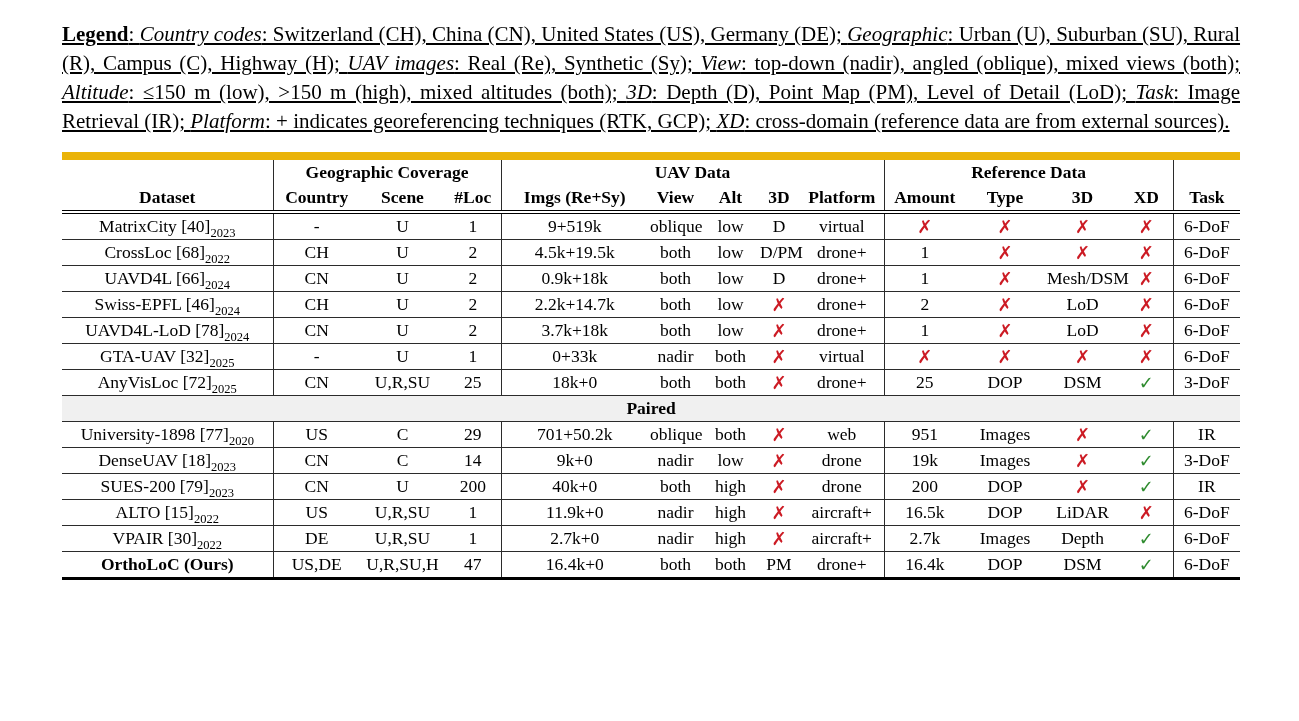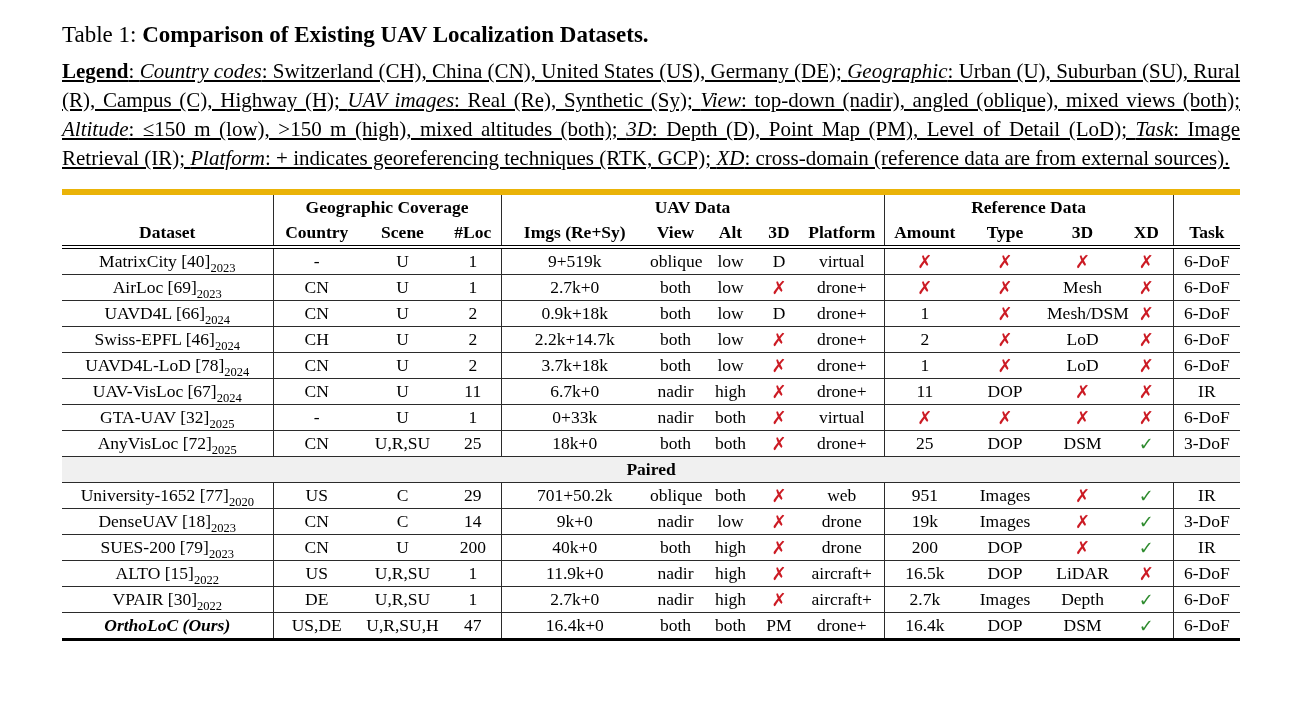--- a/index.html
+++ b/index.html
@@ -21,50 +21,49 @@
     text-align: justify;
     text-decoration: underline;
   }
   .legend .seg-i { font-style: italic; }
   .legend .seg-b { font-weight: bold; }
 
   table.ds {
     width: 1178px;
     table-layout: fixed;
     border-collapse: collapse;
-    border-top: 6px solid #eab308;
+    border-top: 8px solid #eab308;
     border-bottom: 3px solid #000;
     font-size: 17.5px;
   }
   table.ds th, table.ds td {
     padding: 1px 2px;
     text-align: center;
     white-space: nowrap;
     height: 23px;
     font-weight: normal;
   }
   table.ds thead th { font-weight: bold; }
   table.ds thead tr.cols th { border-bottom: 4px double #000; }
   table.ds td { border-bottom: 1px solid #2b2b2b; }
   .vr { border-right: 1px solid #2b2b2b; }
   td.cell-dataset, th.col-dataset { text-align: left; padding-left: 5px; }
   tr.section-row td {
     background: #f0f0f0;
     font-weight: bold;
     text-align: center;
   }
-  tr.row-bold td.cell-dataset { font-weight: bold; font-style: italic; }
+  tr.row-bold td.cell-dataset { font-weight: bold; }
   sub.yr { font-size: 12.5px; line-height: 0; }
   .mark { font-weight: bold; font-size: 18px; }
 </style>
 </head>
 <body>
 
 <div class="page">
-  <p class="caption"><span>Table 1: </span><span class="bold">Comparison of Existing UAV Localization Datasets.</span></p>
 
   <p class="legend" id="legend"><span class="seg-b">Legend</span><span class="">: </span><span class="seg-i">Country codes</span><span class="">: Switzerland (CH), China (CN), United States (US), Germany (DE); </span><span class="seg-i">Geographic</span><span class="">: Urban (U), Suburban (SU), Rural (R), Campus (C), Highway (H); </span><span class="seg-i">UAV images</span><span class="">: Real (Re), Synthetic (Sy); </span><span class="seg-i">View</span><span class="">: top-down (nadir), angled (oblique), mixed views (both); </span><span class="seg-i">Altitude</span><span class="">: ≤150 m (low), &gt;150 m (high), mixed altitudes (both); </span><span class="seg-i">3D</span><span class="">: Depth (D), Point Map (PM), Level of Detail (LoD); </span><span class="seg-i">Task</span><span class="">: Image Retrieval (IR); </span><span class="seg-i">Platform</span><span class="">: + indicates georeferencing techniques (RTK, GCP); </span><span class="seg-i">XD</span><span class="">: cross-domain (reference data are from external sources).</span></p>
 
   <table class="ds">
     <colgroup id="colgroup">
         <col style="width: 211px;">
         <col style="width: 87px;">
         <col style="width: 85px;">
         <col style="width: 56px;">
         <col style="width: 147px;">
@@ -114,32 +113,32 @@
           <td>low</td>
           <td>D</td>
           <td class="vr">virtual</td>
           <td class="mark" style="color: rgb(204, 27, 36);">✗</td>
           <td class="mark" style="color: rgb(204, 27, 36);">✗</td>
           <td class="mark" style="color: rgb(204, 27, 36);">✗</td>
           <td class="vr mark" style="color: rgb(204, 27, 36);">✗</td>
           <td>6-DoF</td>
         </tr>
         <tr>
-          <td class="cell-dataset vr"><span>AirLoc [69]</span><sub class="yr">2023</sub></td>
-          <td>CN</td>
-          <td>U</td>
-          <td class="vr">1</td>
-          <td>2.7k+0</td>
-          <td>both</td>
-          <td>low</td>
-          <td class="mark" style="color: rgb(204, 27, 36);">✗</td>
-          <td class="vr">drone+</td>
-          <td class="mark" style="color: rgb(204, 27, 36);">✗</td>
-          <td class="mark" style="color: rgb(204, 27, 36);">✗</td>
-          <td>Mesh</td>
+          <td class="cell-dataset vr"><span>CrossLoc [68]</span><sub class="yr">2022</sub></td>
+          <td>CH</td>
+          <td>U</td>
+          <td class="vr">2</td>
+          <td>4.5k+19.5k</td>
+          <td>both</td>
+          <td>low</td>
+          <td>D/PM</td>
+          <td class="vr">drone+</td>
+          <td>1</td>
+          <td class="mark" style="color: rgb(204, 27, 36);">✗</td>
+          <td class="mark" style="color: rgb(204, 27, 36);">✗</td>
           <td class="vr mark" style="color: rgb(204, 27, 36);">✗</td>
           <td>6-DoF</td>
         </tr>
         <tr>
           <td class="cell-dataset vr"><span>UAVD4L [66]</span><sub class="yr">2024</sub></td>
           <td>CN</td>
           <td>U</td>
           <td class="vr">2</td>
           <td>0.9k+18k</td>
           <td>both</td>
@@ -176,36 +175,20 @@
           <td>3.7k+18k</td>
           <td>both</td>
           <td>low</td>
           <td class="mark" style="color: rgb(204, 27, 36);">✗</td>
           <td class="vr">drone+</td>
           <td>1</td>
           <td class="mark" style="color: rgb(204, 27, 36);">✗</td>
           <td>LoD</td>
           <td class="vr mark" style="color: rgb(204, 27, 36);">✗</td>
           <td>6-DoF</td>
-        </tr>
-        <tr>
-          <td class="cell-dataset vr"><span>UAV-VisLoc [67]</span><sub class="yr">2024</sub></td>
-          <td>CN</td>
-          <td>U</td>
-          <td class="vr">11</td>
-          <td>6.7k+0</td>
-          <td>nadir</td>
-          <td>high</td>
-          <td class="mark" style="color: rgb(204, 27, 36);">✗</td>
-          <td class="vr">drone+</td>
-          <td>11</td>
-          <td>DOP</td>
-          <td class="mark" style="color: rgb(204, 27, 36);">✗</td>
-          <td class="vr mark" style="color: rgb(204, 27, 36);">✗</td>
-          <td>IR</td>
         </tr>
         <tr>
           <td class="cell-dataset vr"><span>GTA-UAV [32]</span><sub class="yr">2025</sub></td>
           <td>-</td>
           <td>U</td>
           <td class="vr">1</td>
           <td>0+33k</td>
           <td>nadir</td>
           <td>both</td>
           <td class="mark" style="color: rgb(204, 27, 36);">✗</td>
@@ -229,21 +212,21 @@
           <td>25</td>
           <td>DOP</td>
           <td>DSM</td>
           <td class="vr mark" style="color: rgb(46, 139, 46);">✓</td>
           <td>3-DoF</td>
         </tr>
         <tr class="section-row">
           <td colspan="14">Paired</td>
         </tr>
         <tr>
-          <td class="cell-dataset vr"><span>University-1652 [77]</span><sub class="yr">2020</sub></td>
+          <td class="cell-dataset vr"><span>University-1898 [77]</span><sub class="yr">2020</sub></td>
           <td>US</td>
           <td>C</td>
           <td class="vr">29</td>
           <td>701+50.2k</td>
           <td>oblique</td>
           <td>both</td>
           <td class="mark" style="color: rgb(204, 27, 36);">✗</td>
           <td class="vr">web</td>
           <td>951</td>
           <td>Images</td>

